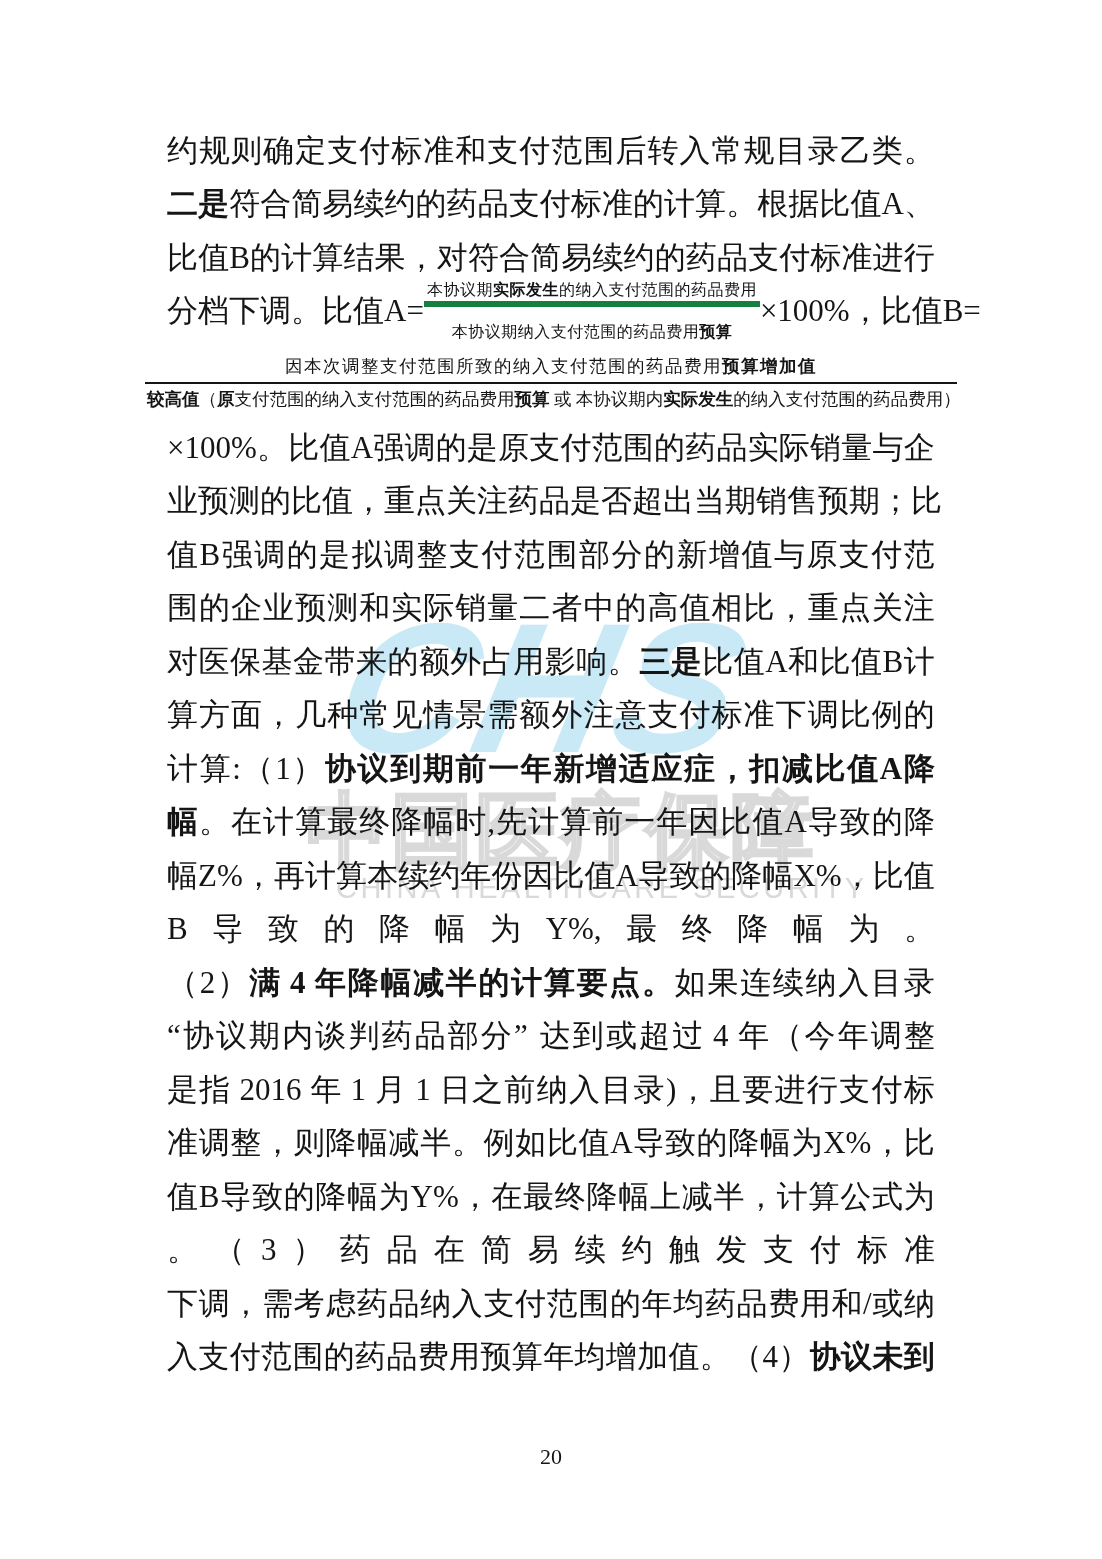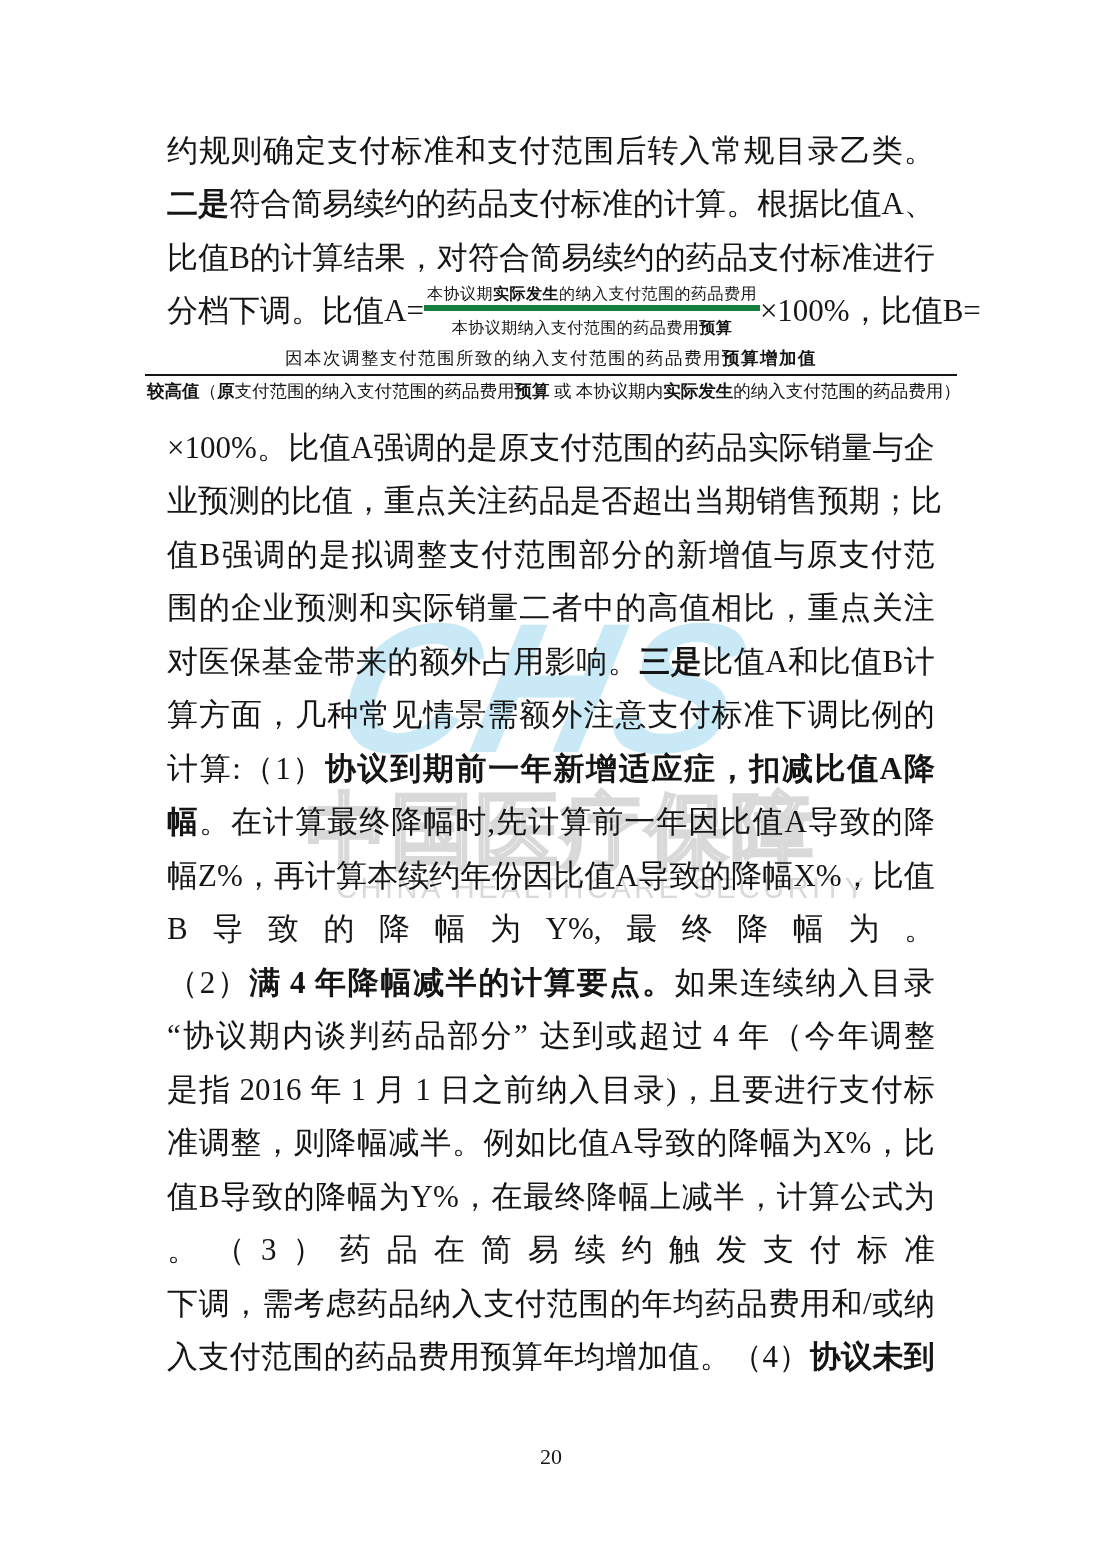--- a/index.html
+++ b/index.html
@@ -23,24 +23,24 @@
   }
   
   .text-block{position:absolute;z-index:1;left:167px;top:124px;width:768px;}
   .line{height:53.5px;font-size:31px;}
   .flexline{display:flex;justify-content:space-between;align-items:center;}
   .tk{white-space:pre;}
   .b{font-weight:700;}
   
   .ifrac{display:inline-block;text-align:center;font-size:16px;line-height:1.25;flex:0 0 auto;letter-spacing:0.5px;}
   .ifrac .num{border-bottom:6px solid #15803d;padding:0 3px 1px 3px;white-space:nowrap;}
-  .ifrac .den{padding-top:7px;white-space:nowrap;text-align:center;}
+  .ifrac .den{padding-top:15px;white-space:nowrap;text-align:center;}
   
   .bigfrac{height:83px;box-sizing:border-box;padding-top:8px;font-size:17.5px;}
-  .bf-num{text-align:center;letter-spacing:1.5px;white-space:nowrap;height:25px;line-height:25px;}
+  .bf-num{text-align:center;letter-spacing:1.5px;white-space:nowrap;height:25px;line-height:25px;margin-top:8px;}
   .bf-rule{height:0;border-top:2.5px solid #151515;margin:3px -22px 2px -22px;}
   .bf-den{display:flex;justify-content:space-between;align-items:center;margin:0 -20px;height:25px;}
   .bf-den .tk{white-space:pre;}
   
   .page-number{position:absolute;z-index:1;left:0;right:0;top:1444px;text-align:center;font-size:22px;color:#151515;}
 </style>
 </head>
 <body>
 
 <div class="page">

